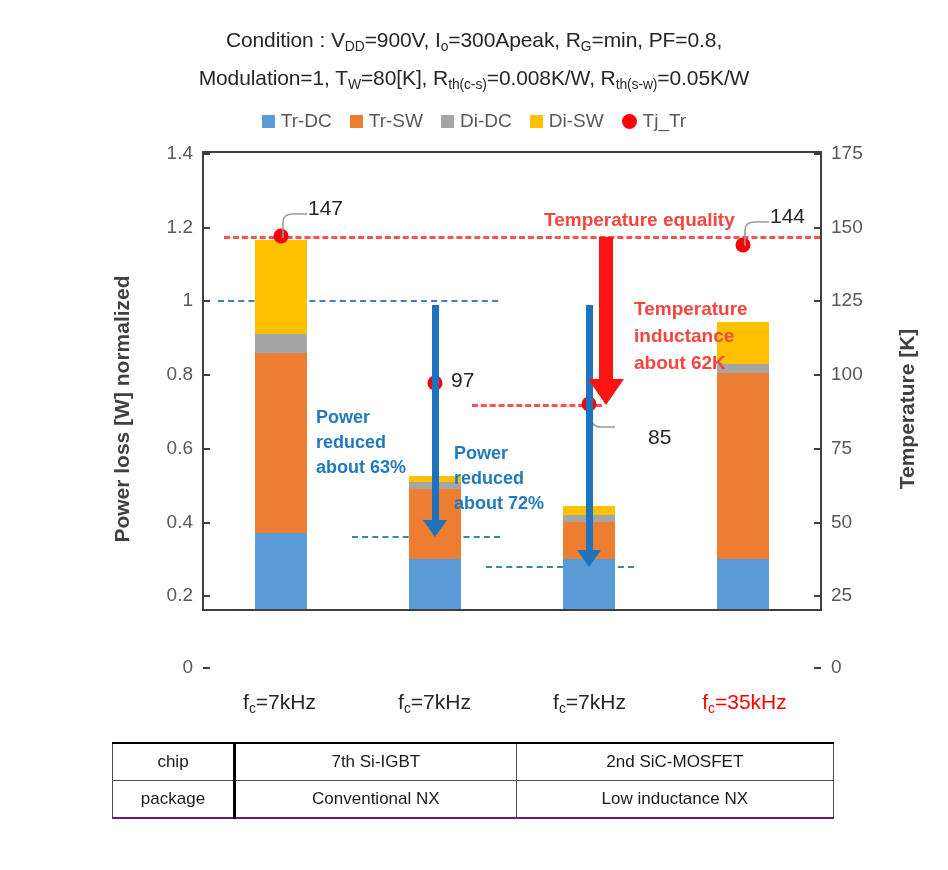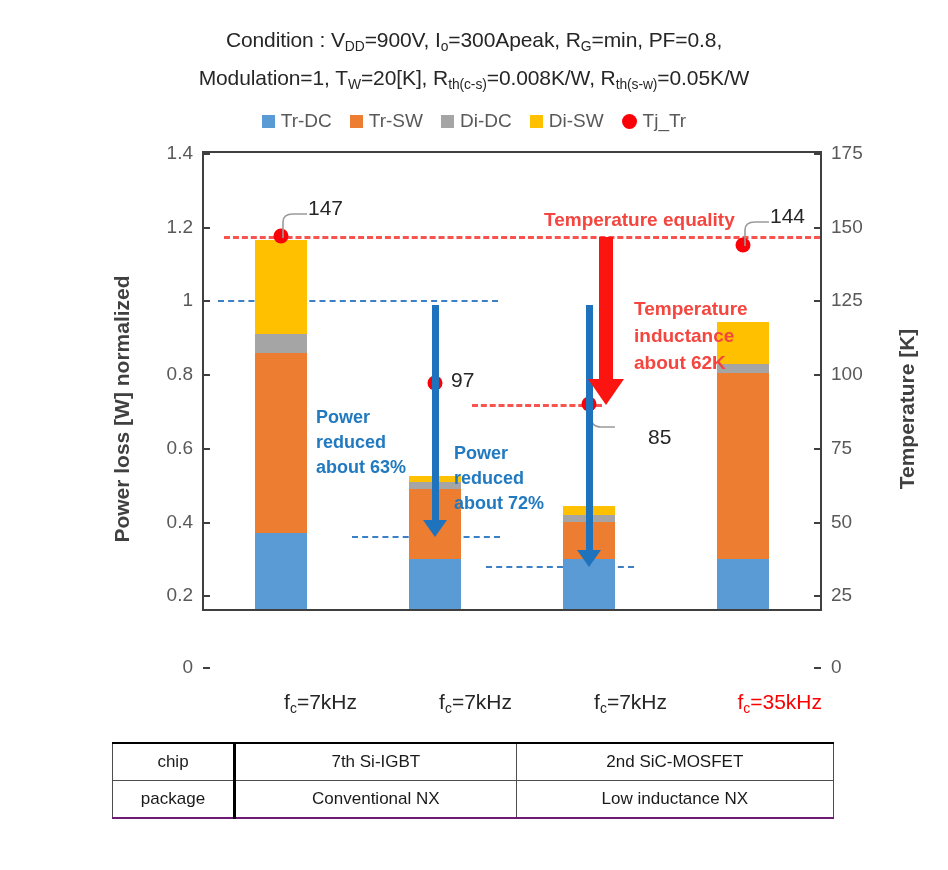--- a/index.html
+++ b/index.html
@@ -108,21 +108,21 @@
   .anno-red{
     position:absolute;font-size:19px;line-height:27px;
     color:#f4453f;font-weight:bold;white-space:nowrap;
   }
   
   #xlabels{
     position:absolute;left:202px;top:690px;width:620px;height:34px;
     display:flex;
   }
   .xcat{
-    flex:1;text-align:right;font-size:21px;color:#262626;white-space:nowrap;
+    flex:1;text-align:center;font-size:21px;color:#262626;white-space:nowrap;
   }
   .xcat.hl{color:#ff0000;}
   
   #spec-table{
     position:absolute;left:112px;top:742px;width:722px;
     border-collapse:collapse;
     font-size:17px;color:#1a1a1a;
     background:#fff;
   }
   #spec-table td{
@@ -134,21 +134,21 @@
   #spec-table .rowhdr{width:108px;}
   #spec-table .thickl{border-left:3px solid #000;}
   #spec-table .outer-top td{border-top:2px solid #000;}
   #spec-table .outer-bot td{border-bottom:2px solid #701a75;}
 </style>
 </head>
 <body>
 
 <div id="condition">
   <span class="ln"><span>Condition : V</span><sub>DD</sub><span>=900V, I</span><sub>o</sub><span>=300Apeak, R</span><sub>G</sub><span>=min, PF=0.8,</span></span>
-  <span class="ln"><span>Modulation=1, T</span><sub>W</sub><span>=20[K], R</span><sub>th(c-s)</sub><span>=0.008K/W, R</span><sub>th(s-w)</sub><span>=0.05K/W</span></span>
+  <span class="ln"><span>Modulation=1, T</span><sub>W</sub><span>=80[K], R</span><sub>th(c-s)</sub><span>=0.008K/W, R</span><sub>th(s-w)</sub><span>=0.05K/W</span></span>
 </div>
 
 <div id="legend">
   <div class="leg-item">
     <span class="leg-sq" style="background:#5b9bd5"></span>
     <span>Tr-DC</span>
   </div>
   <div class="leg-item">
     <span class="leg-sq" style="background:#ed7d31"></span>
     <span>Tr-SW</span>

